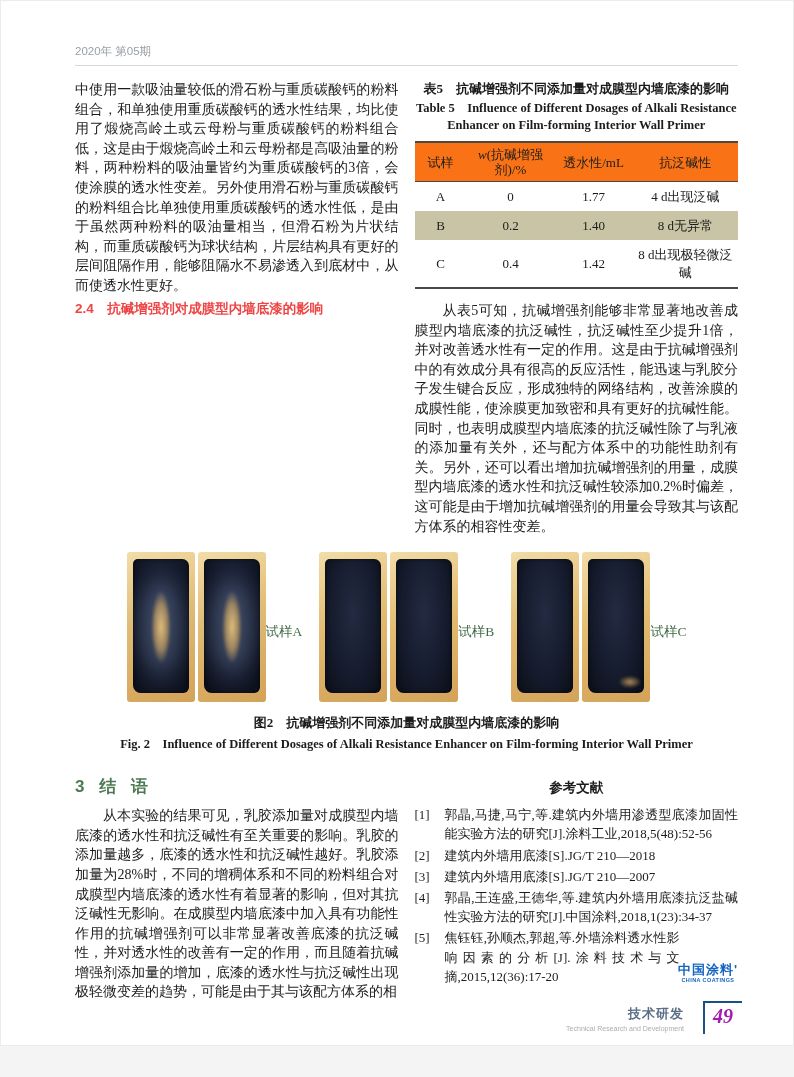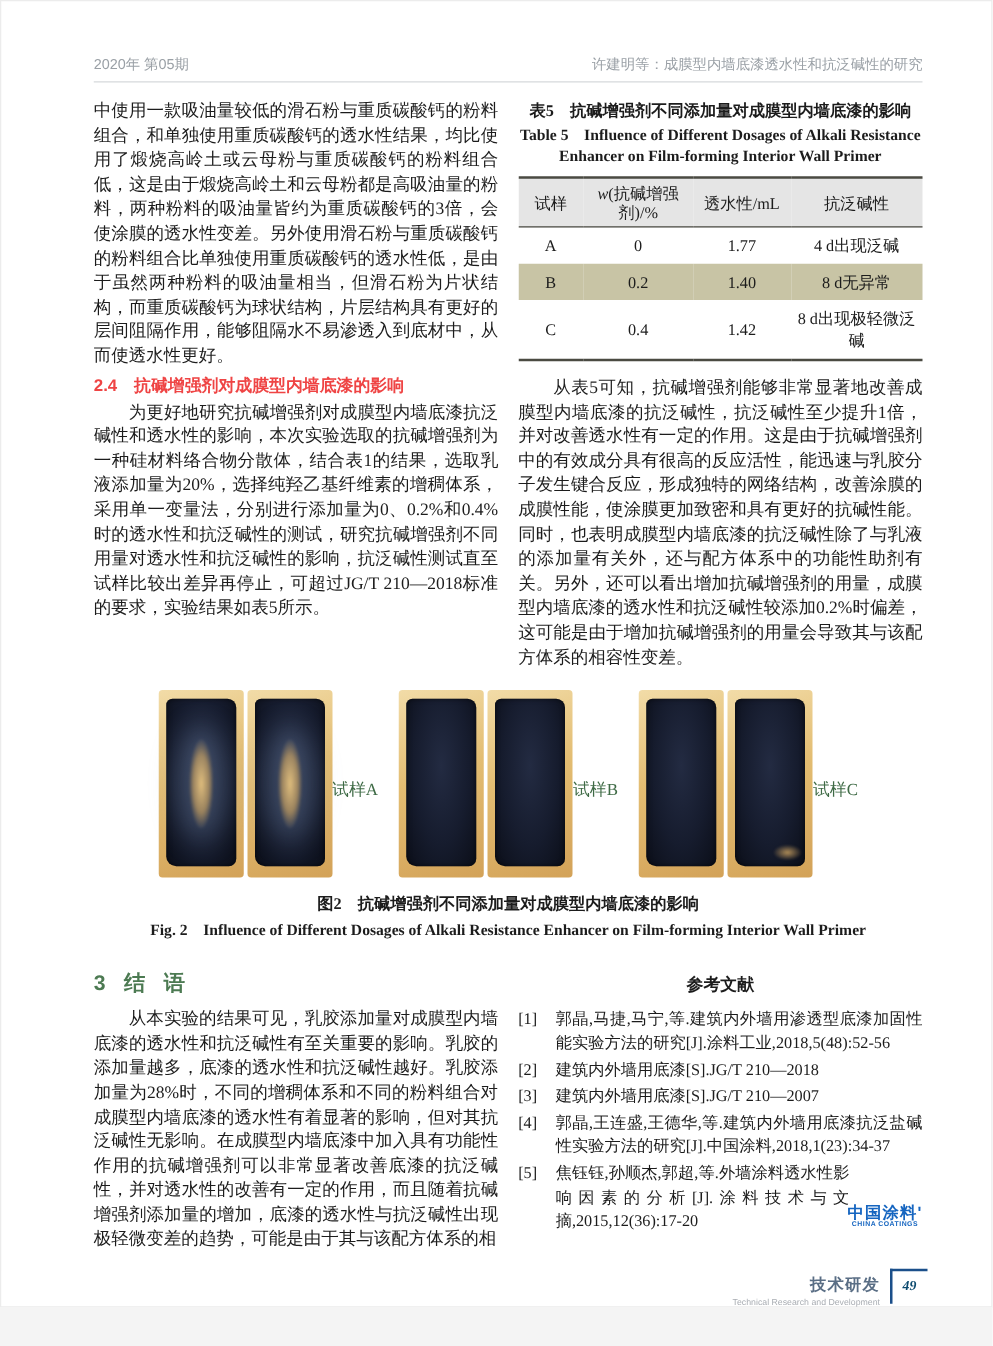--- a/index.html
+++ b/index.html
@@ -47,21 +47,21 @@
   
   .tbl-title-zh { font-size: 13px; font-weight: bold; text-align: center; line-height: 17px; }
   .tbl-title-en { font-size: 12.5px; font-weight: bold; text-align: center; line-height: 16.5px; margin-top: 3px; font-family: "Liberation Serif", serif; }
   table.data {
     width: 100%; border-collapse: collapse; margin-top: 8px;
     font-size: 13px;
     border-top: 2px solid #4a4a42;
     border-bottom: 2px solid #4a4a42;
   }
   table.data th {
-    background: #e5e5e5; font-weight: normal;
+    background: #f97316; font-weight: normal;
     border-bottom: 1px solid #4a4a42;
     padding: 4px 2px; line-height: 15px; text-align: center;
   }
   table.data td { padding: 5.5px 2px; text-align: center; }
   table.data tr.alt td { background: #c8c4a5; }
   .ital { font-style: italic; font-family: "Liberation Serif", serif; }
 
   
   .figure-row {
     margin-top: 16px;
@@ -112,54 +112,52 @@
   .logo {
     position: absolute; right: 0; bottom: 2px;
     text-align: center; line-height: 1;
     font-family: "Liberation Sans", sans-serif;
   }
   .logo-zh { font-size: 13px; font-weight: bold; color: #1565c0; letter-spacing: 1px; }
   .logo-en { font-size: 5.5px; font-weight: bold; color: #1565c0; margin-top: 2px; letter-spacing: 0.4px; }
 
   
   .pg-footer {
-    position: absolute; right: 52px; bottom: 0;
-    display: flex; align-items: flex-start; gap: 8px;
+    position: absolute; right: 52px; bottom: 12px;
+    display: flex; align-items: flex-start; gap: 19px;
     font-family: "Liberation Sans", sans-serif;
   }
   .footer-labels { text-align: right; padding-top: 4px; }
   .footer-zh { font-size: 13px; font-weight: bold; color: #5a6e85; letter-spacing: 1px; }
   .footer-en { font-size: 7px; color: #a9adb3; margin-top: 2px; }
   .page-num-box {
     border-top: 2.5px solid #1b4f8a;
     border-left: 2.5px solid #1b4f8a;
     padding: 2px 9px 6px 8px;
   }
   .page-num {
     font-family: "Liberation Serif", serif;
     font-style: italic; font-weight: bold;
-    font-size: 11px; color: #0c4a6e;
+    font-size: 20px; color: #a21caf;
   }
 </style>
 </head>
 <body>
 
 <div class="page">
   <div class="content">
 
     <div class="pg-header">
       <span>2020年 第05期</span>
-      <span>许建明等：成膜型内墙底漆透水性和抗泛碱性的研究</span>
     </div>
 
     <div class="cols">
       <div class="col">
         <p class="body-text">中使用一款吸油量较低的滑石粉与重质碳酸钙的粉料组合，和单独使用重质碳酸钙的透水性结果，均比使用了煅烧高岭土或云母粉与重质碳酸钙的粉料组合低，这是由于煅烧高岭土和云母粉都是高吸油量的粉料，两种粉料的吸油量皆约为重质碳酸钙的3倍，会使涂膜的透水性变差。另外使用滑石粉与重质碳酸钙的粉料组合比单独使用重质碳酸钙的透水性低，是由于虽然两种粉料的吸油量相当，但滑石粉为片状结构，而重质碳酸钙为球状结构，片层结构具有更好的层间阻隔作用，能够阻隔水不易渗透入到底材中，从而使透水性更好。</p>
         <h3 class="sec-sub">2.4　抗碱增强剂对成膜型内墙底漆的影响</h3>
-        <p class="body-text indent">为更好地研究抗碱增强剂对成膜型内墙底漆抗泛碱性和透水性的影响，本次实验选取的抗碱增强剂为一种硅材料络合物分散体，结合表1的结果，选取乳液添加量为20%，选择纯羟乙基纤维素的增稠体系，采用单一变量法，分别进行添加量为0、0.2%和0.4%时的透水性和抗泛碱性的测试，研究抗碱增强剂不同用量对透水性和抗泛碱性的影响，抗泛碱性测试直至试样比较出差异再停止，可超过JG/T 210—2018标准的要求，实验结果如表5所示。</p>
       </div>
 
       <div class="col">
         <div class="tbl-title-zh">表5　抗碱增强剂不同添加量对成膜型内墙底漆的影响</div>
         <div class="tbl-title-en">Table 5　Influence of Different Dosages of Alkali Resistance Enhancer on Film-forming Interior Wall Primer</div>
         <table class="data">
           <thead>
             <tr>
               <th style="width:52px">试样</th>
               <th style="width:88px"><span class="ital">w</span><span>(抗碱增强剂)/%</span></th>

